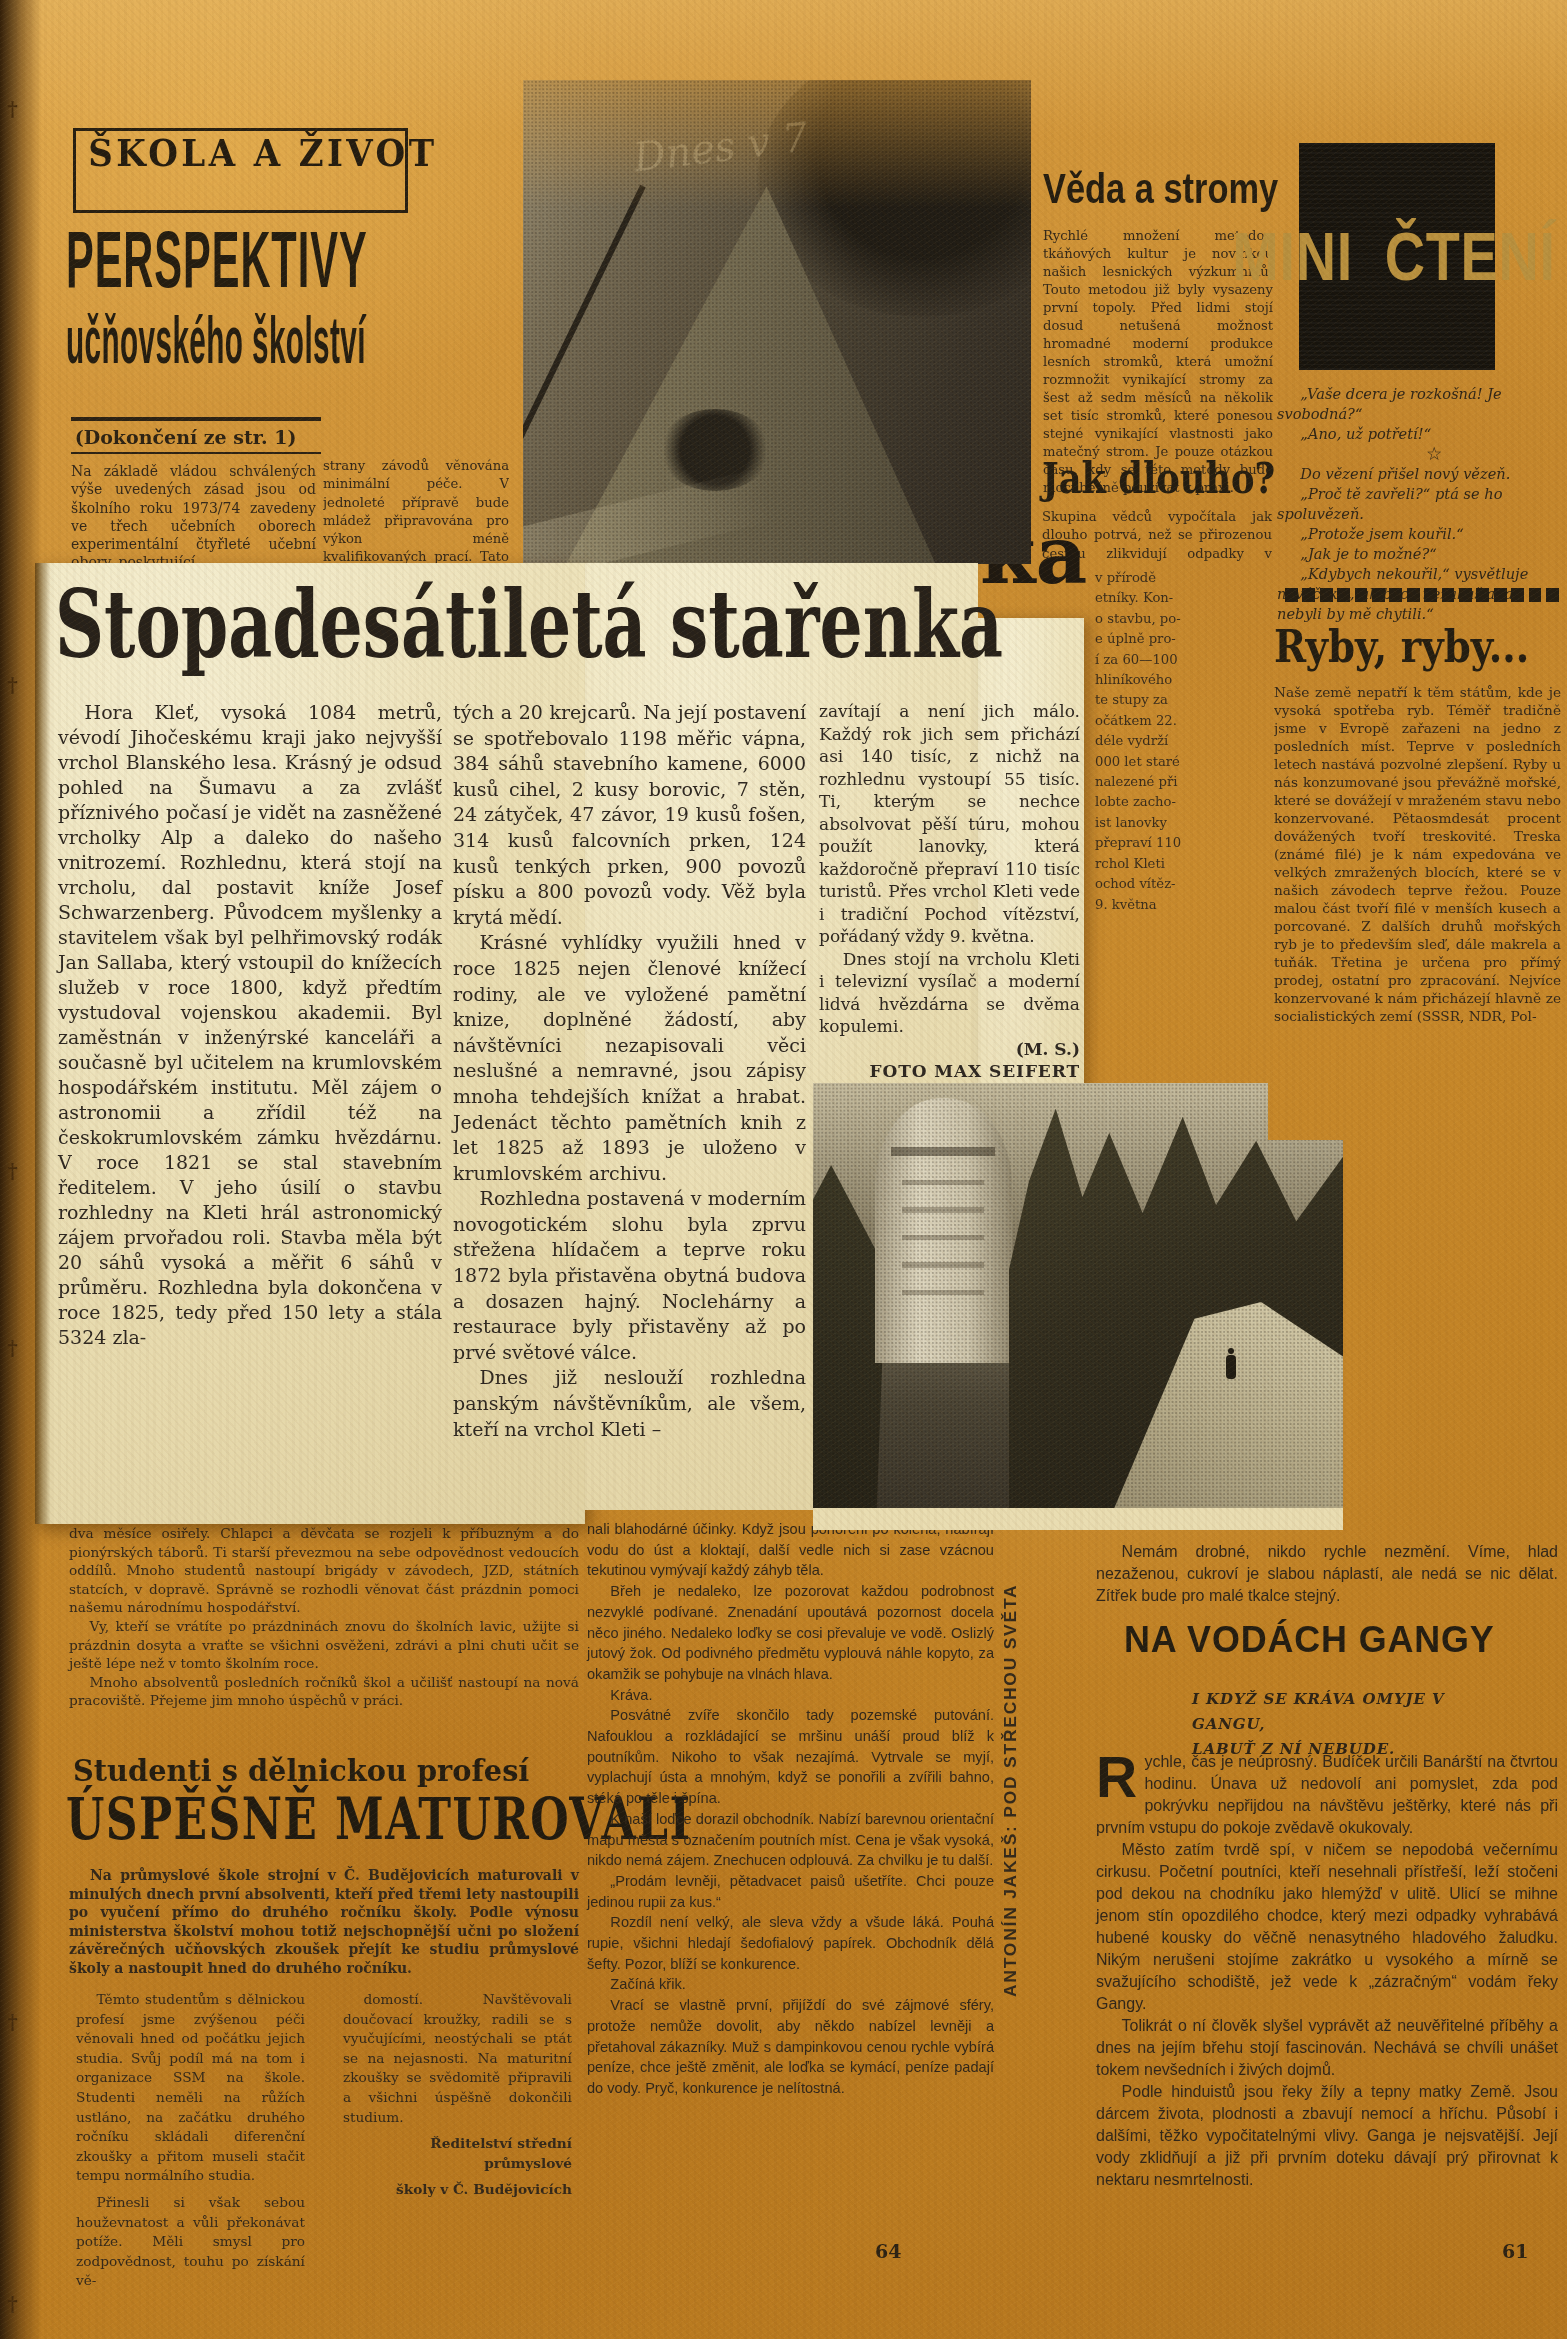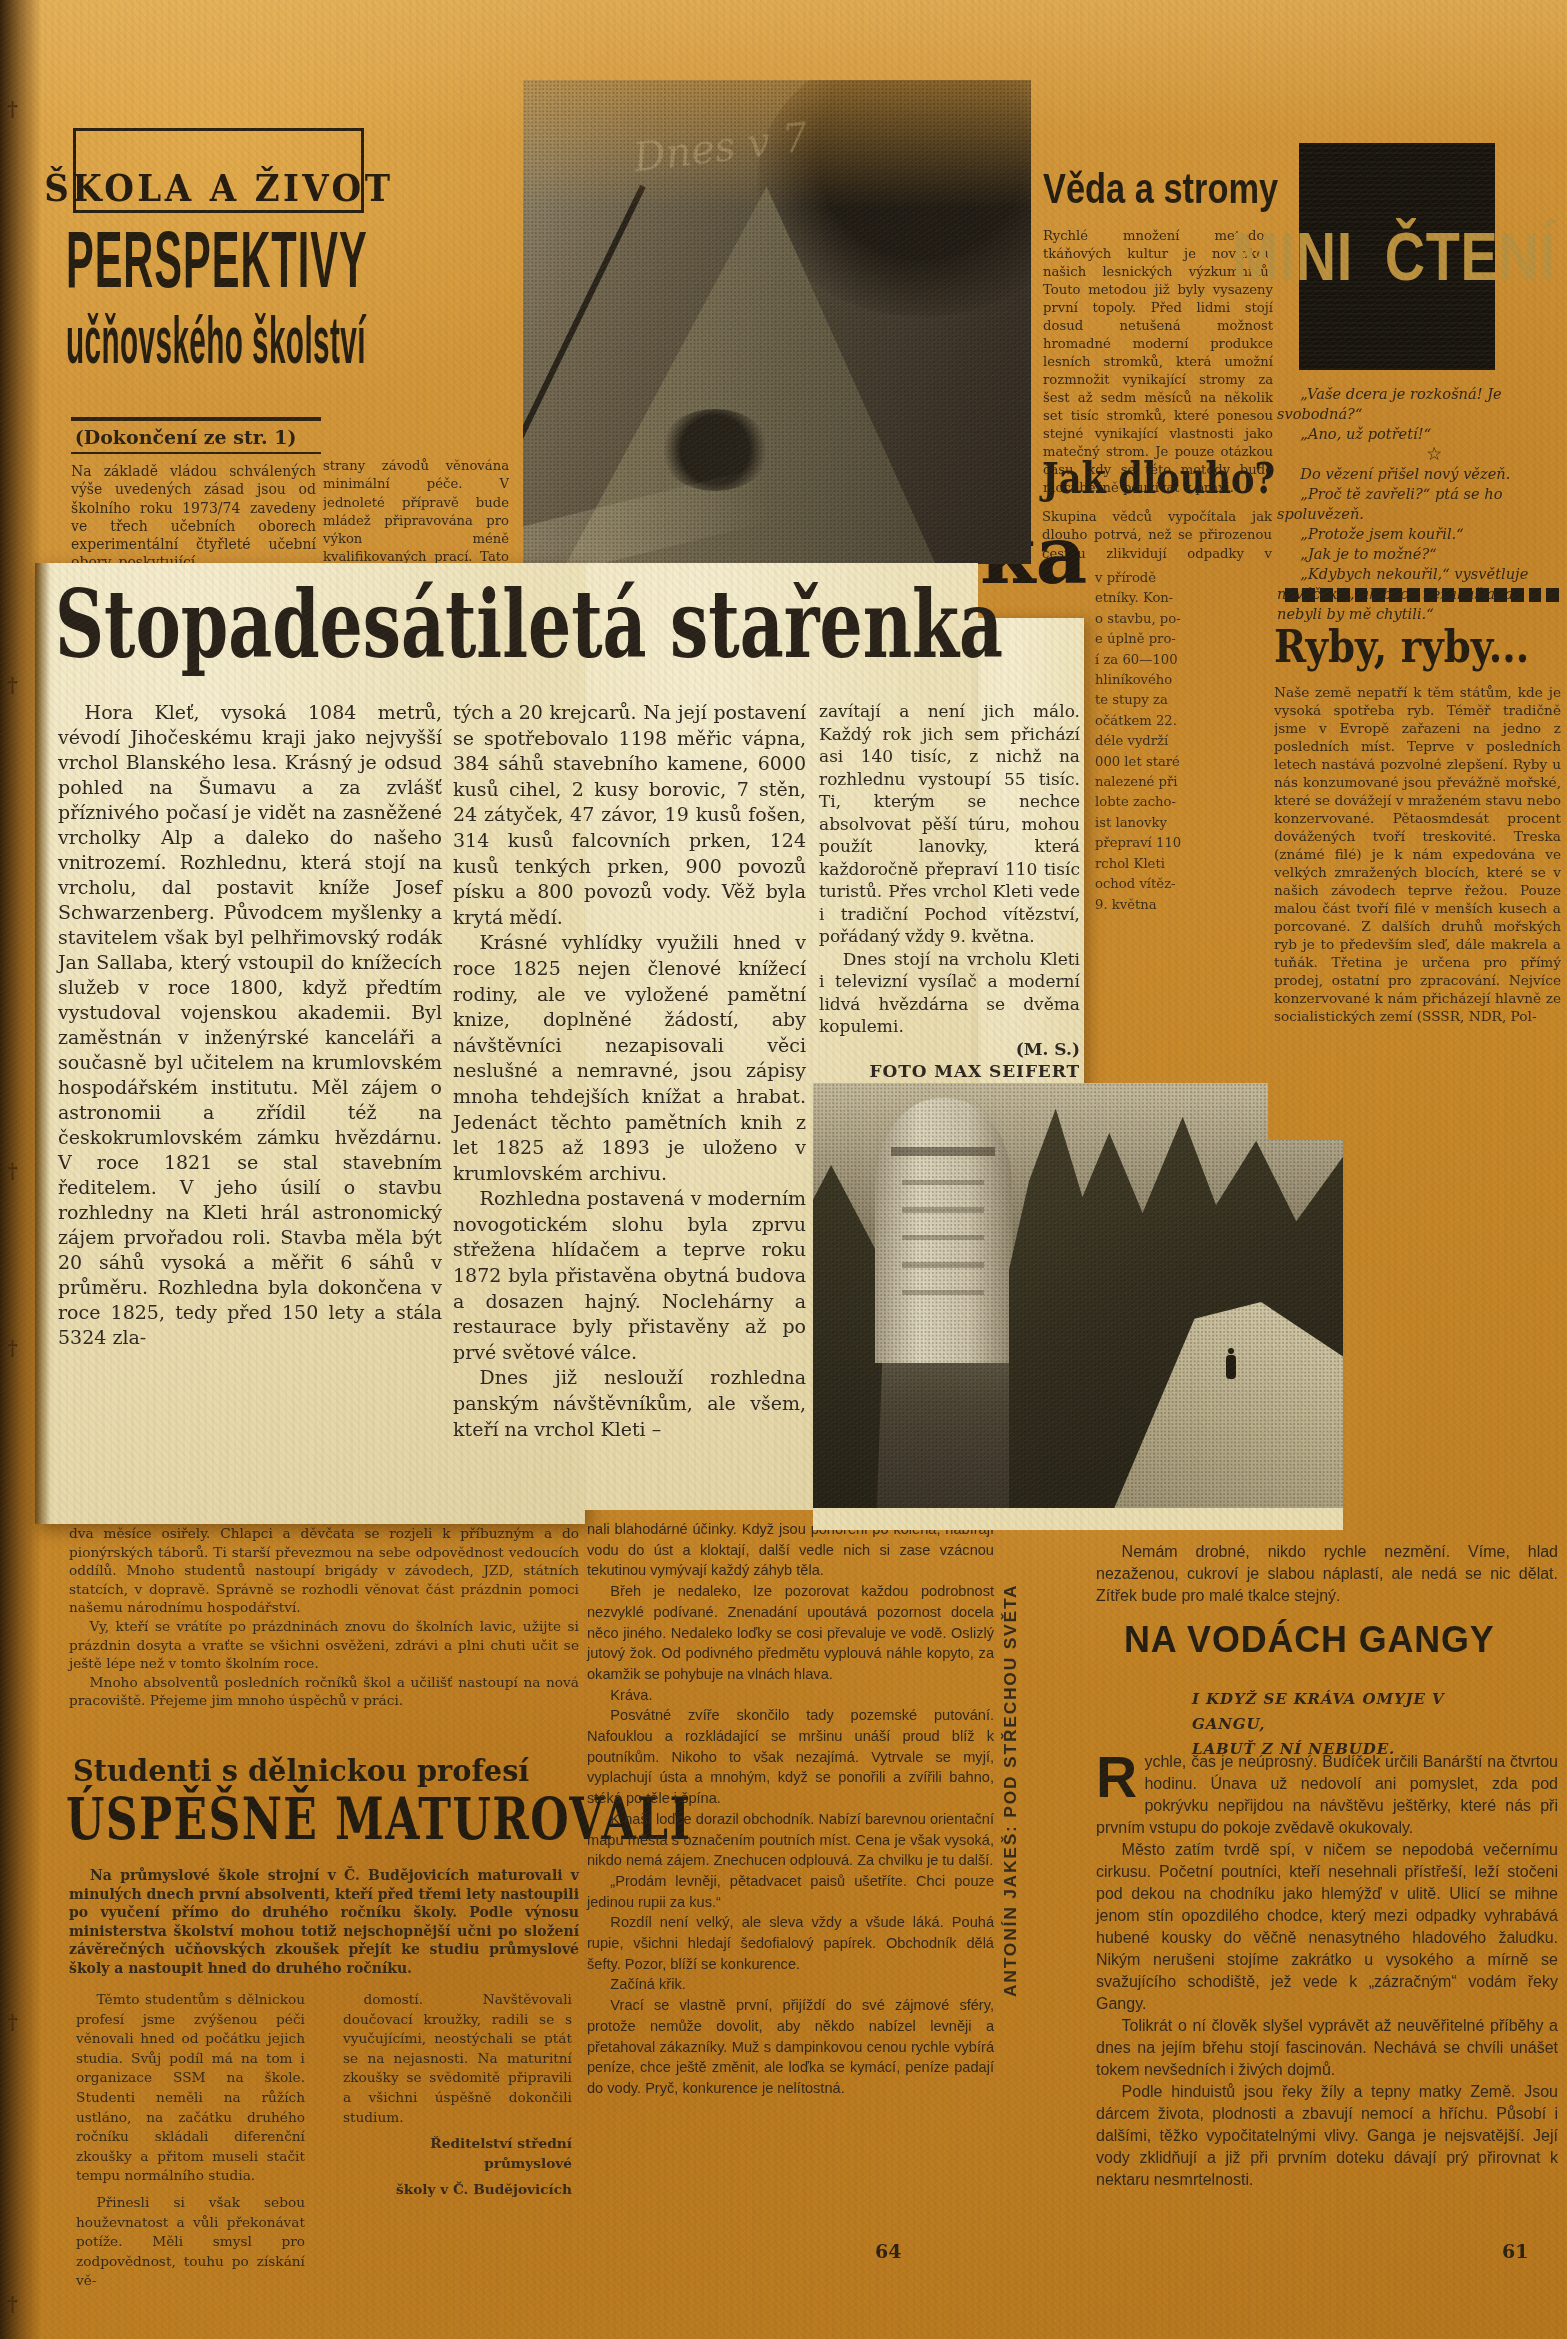--- a/index.html
+++ b/index.html
@@ -18,21 +18,21 @@
     background-image:
       repeating-linear-gradient(47deg, rgba(96,54,8,.05) 0 1.8px, transparent 1.8px 5.5px),
       repeating-linear-gradient(-33deg, rgba(255,224,150,.05) 0 0.9px, transparent 0.9px 4.6px),
       repeating-linear-gradient(90deg, rgba(60,30,0,.03) 0 2.7px, transparent 2.7px 7.3px);}
   .gutter{left:0;top:0;width:42px;height:2339px;z-index:30;
     background:linear-gradient(90deg,#33200a 0%, rgba(90,55,15,.5) 55%, rgba(90,55,15,0) 100%);}
   .edge-mark{z-index:31;color:#452b0c;font-weight:bold;font-size:20px;}
 
   
   .mast-box{left:73px;top:128px;width:285px;height:79px;border:3.7px solid #271f12;z-index:2;
-    display:flex;align-items:flex-end;justify-content:center;}
+    display:flex;align-items:flex-start;justify-content:center;padding-left:44px;}
   .mast-box span{font-weight:bold;font-size:37px;letter-spacing:3.7px;color:#241c10;transform:scaleX(.92);white-space:nowrap;}
   .h-persp1{left:66px;top:214px;font-size:80px;font-weight:bold;color:#241d11;white-space:nowrap;
     transform:scaleX(.52);transform-origin:left top;letter-spacing:1.8px;}
   .h-persp2{left:66px;top:302px;font-size:66px;font-weight:bold;color:#241d11;white-space:nowrap;
     transform:scaleX(.45);transform-origin:left top;letter-spacing:0.9px;}
   .dokon{left:71px;top:417px;width:243px;border-top:4.6px solid #2c2214;border-bottom:2.7px solid #2c2214;
     padding:4.6px 3.7px;font-weight:bold;font-size:19px;color:#2c2214;}
   .colL{left:71px;top:462px;width:245px;height:102px;overflow:hidden;font-size:14px;line-height:18.3px;text-align:justify;}
   .colR{left:323px;top:457px;width:186px;height:108px;overflow:hidden;font-size:13.2px;line-height:18.3px;text-align:justify;}
 

